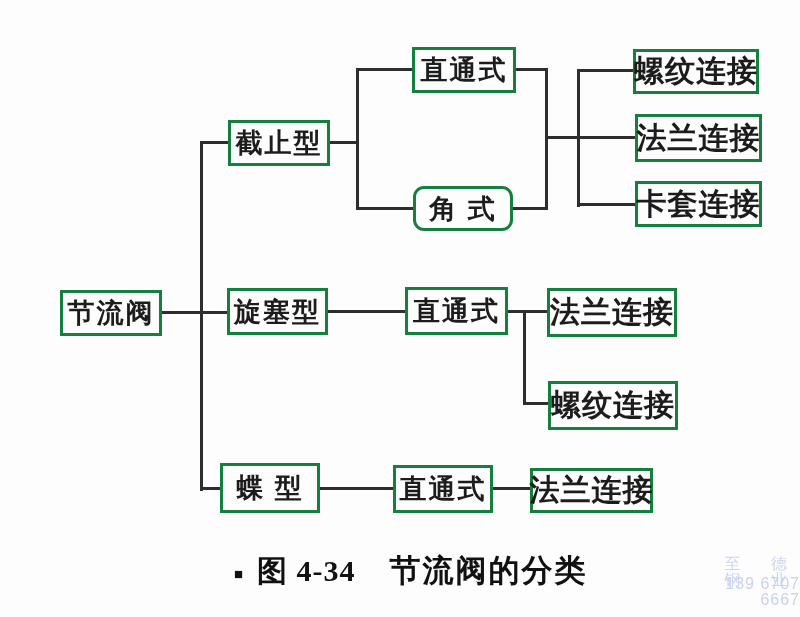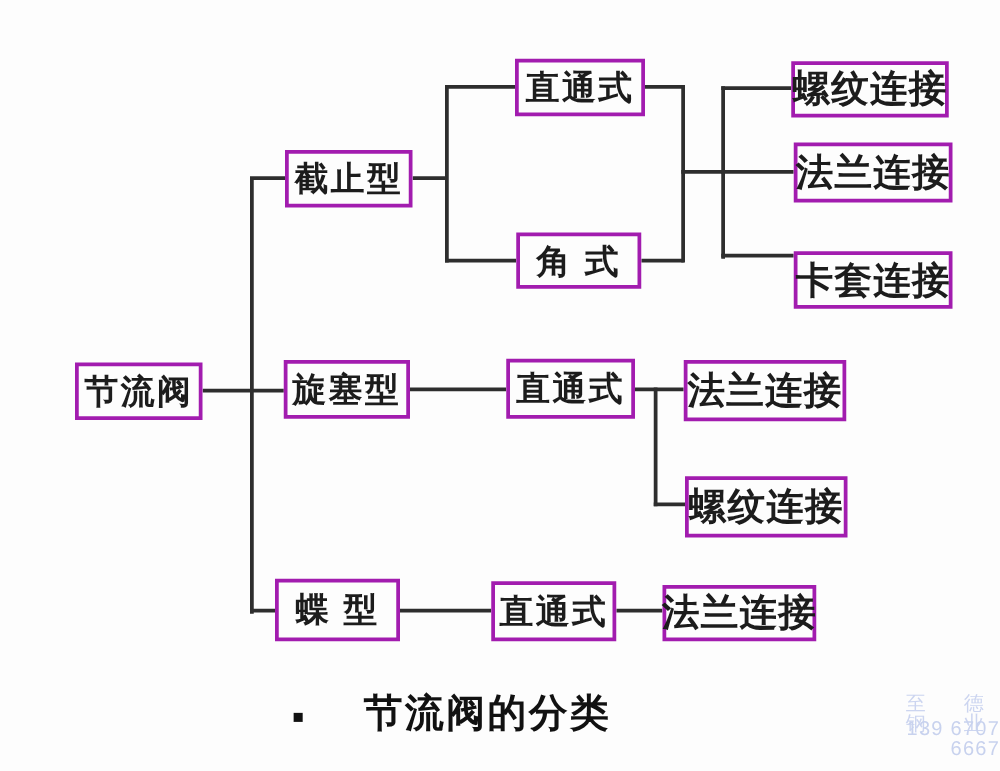--- a/index.html
+++ b/index.html
@@ -8,21 +8,21 @@
     background:#ffffff;
   }
   .page{
     position:relative;
     width:800px;height:617px;
     background:#fdfdfd;
     overflow:hidden;
   }
   .node{
     position:absolute;
-    border:3px solid #a21caf;
+    border:3px solid #15803d;
     background:#fdfdfd;
     display:flex;align-items:center;justify-content:center;
     font-size:27px;
     font-weight:600;
     color:#1c1c1c;
     letter-spacing:2px;
     white-space:nowrap;
     box-sizing:border-box;
   }
   .node.small-spacing{letter-spacing:1px;font-size:30px;}
@@ -106,34 +106,35 @@
   <div class="hline" style="left:320px;top:487px;width:73px;"></div>
   <div class="hline" style="left:493px;top:487px;width:37px;"></div>
 
   <div class="node" style="left:228px;top:120px;width:102px;height:46px;">截止型</div>
 
   <div class="node" style="left:60px;top:290px;width:102px;height:46px;">节流阀</div>
   <div class="node" style="left:220px;top:463px;width:100px;height:50px;">蝶 型</div>
   <div class="node" style="left:227px;top:288px;width:101px;height:47px;">旋塞型</div>
 
   <div class="node" style="left:412px;top:47px;width:104px;height:46px;">直通式</div>
-  <div class="node" style="left:413px;top:186px;width:100px;height:45px;">角 式</div>
+  <div class="node" style="left:413px;top:186px;width:100px;height:45px;border-radius:11px;">角 式</div>
 
   <div class="node small-spacing" style="left:633px;top:49px;width:126px;height:45px;">螺纹连接</div>
   <div class="node small-spacing" style="left:635px;top:114px;width:127px;height:48px;">法兰连接</div>
-  <div class="node small-spacing" style="left:635px;top:181px;width:127px;height:46px;margin-top:20px;">卡套连接</div>
+  <div class="node small-spacing" style="left:635px;top:181px;width:127px;height:46px;">卡套连接</div>
 
   <div class="node" style="left:405px;top:287px;width:103px;height:48px;">直通式</div>
   <div class="node small-spacing" style="left:547px;top:288px;width:130px;height:49px;">法兰连接</div>
   <div class="node small-spacing" style="left:548px;top:381px;width:130px;height:49px;">螺纹连接</div>
 
   <div class="node" style="left:393px;top:465px;width:100px;height:48px;">直通式</div>
   <div class="node small-spacing" style="left:530px;top:468px;width:123px;height:45px;">法兰连接</div>
 
   <div class="caption">
     <span class="bullet">■</span>
+    <span class="figno">图 4-34</span>
     <span class="title">节流阀的分类</span>
   </div>
 
   <div class="wm-name watermark">至 德 钢 业</div>
   <div class="wm-phone watermark">139 6707 6667</div>
 
 </div>
 
 </body></html>

